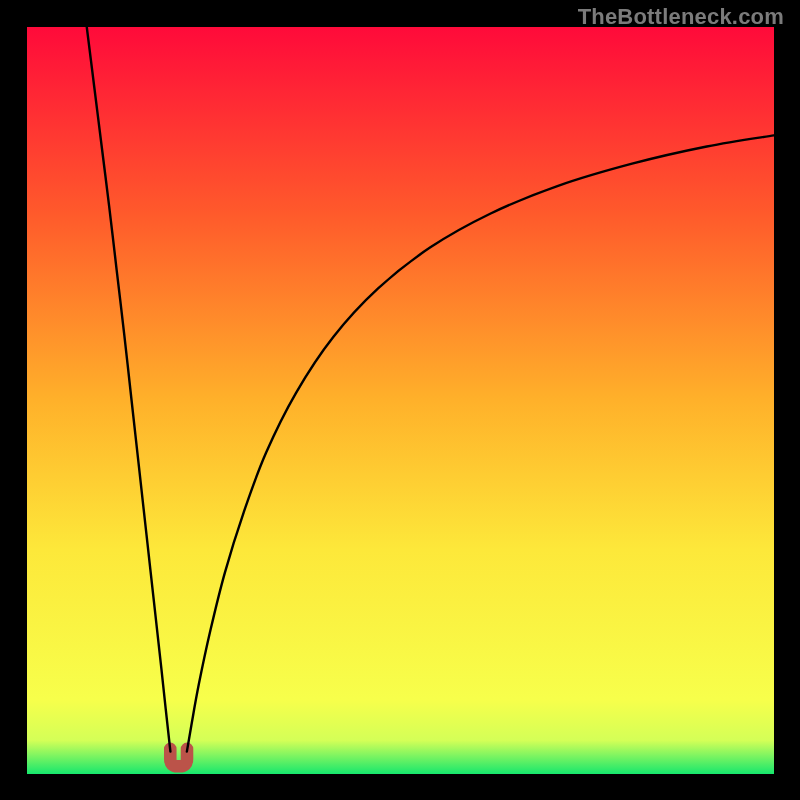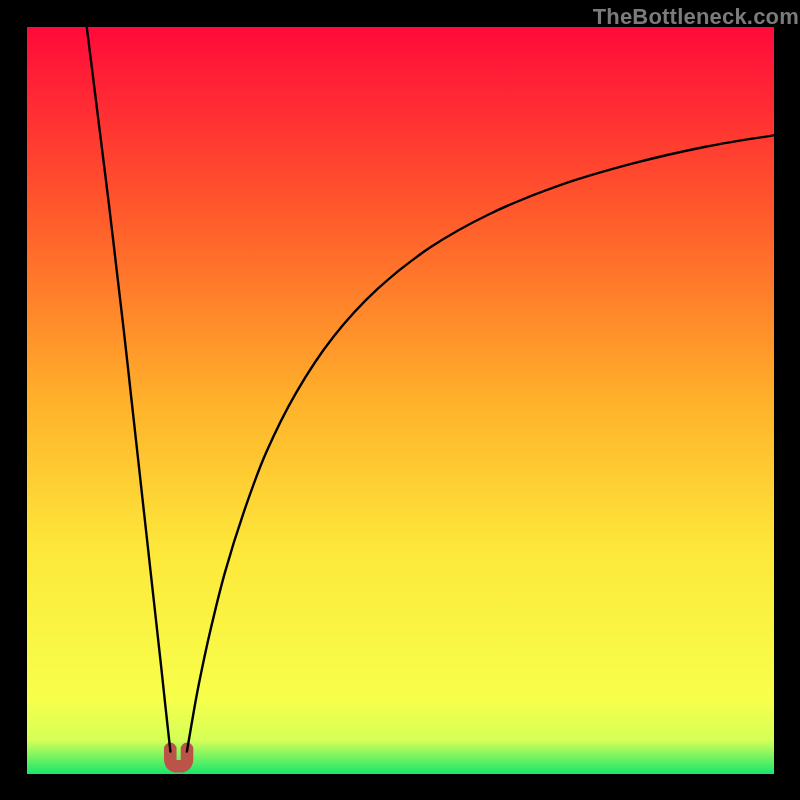--- a/index.html
+++ b/index.html
@@ -27,21 +27,21 @@
   .plot-inner {
     position: absolute;
     left: 0;
     top: 0;
     width: 747px;
     height: 747px;
   }
   .watermark {
     position: absolute;
     top: 4px;
-    right: 1px;
+    right: 16px;
     font-family: Arial, Helvetica, sans-serif;
     font-size: 22px;
     font-weight: 600;
     color: #7b7b7b;
     letter-spacing: 0.2px;
     user-select: none;
   }
   svg { display: block; }
 </style>
 </head>

